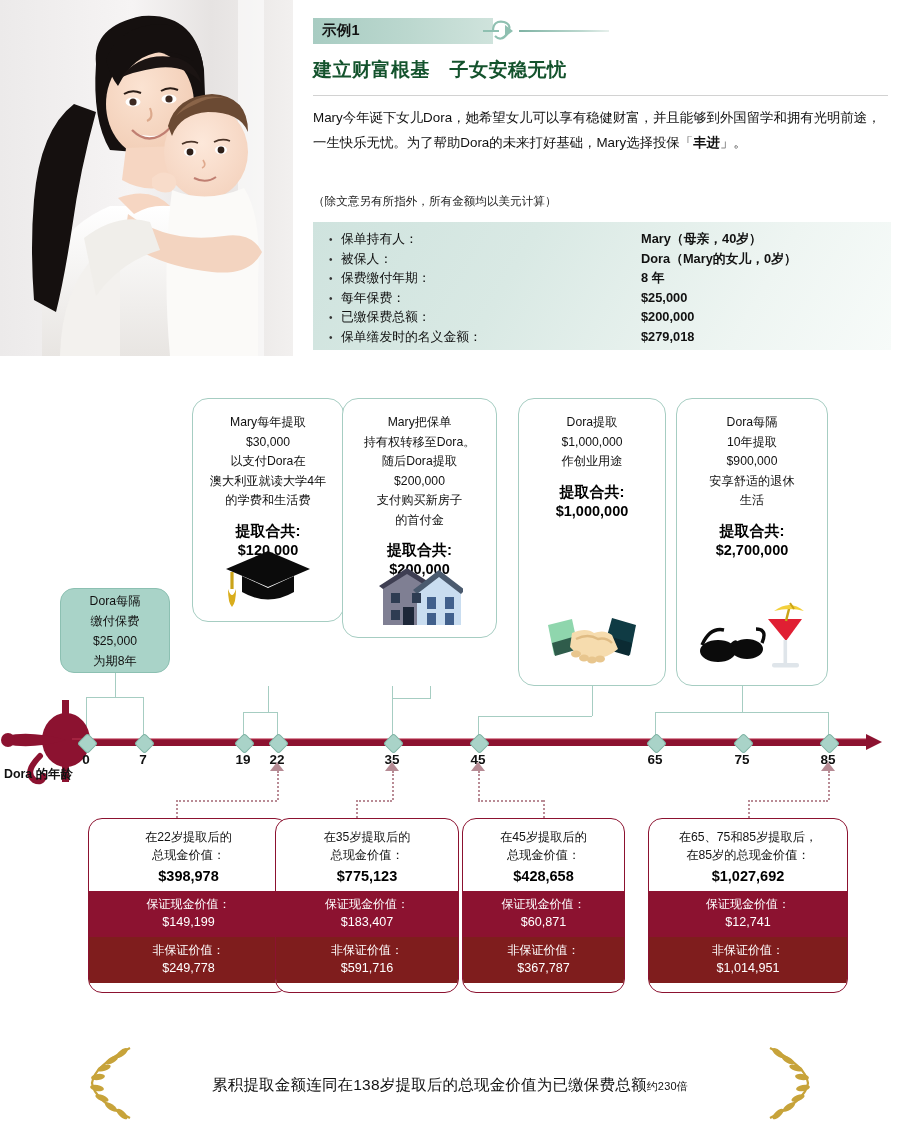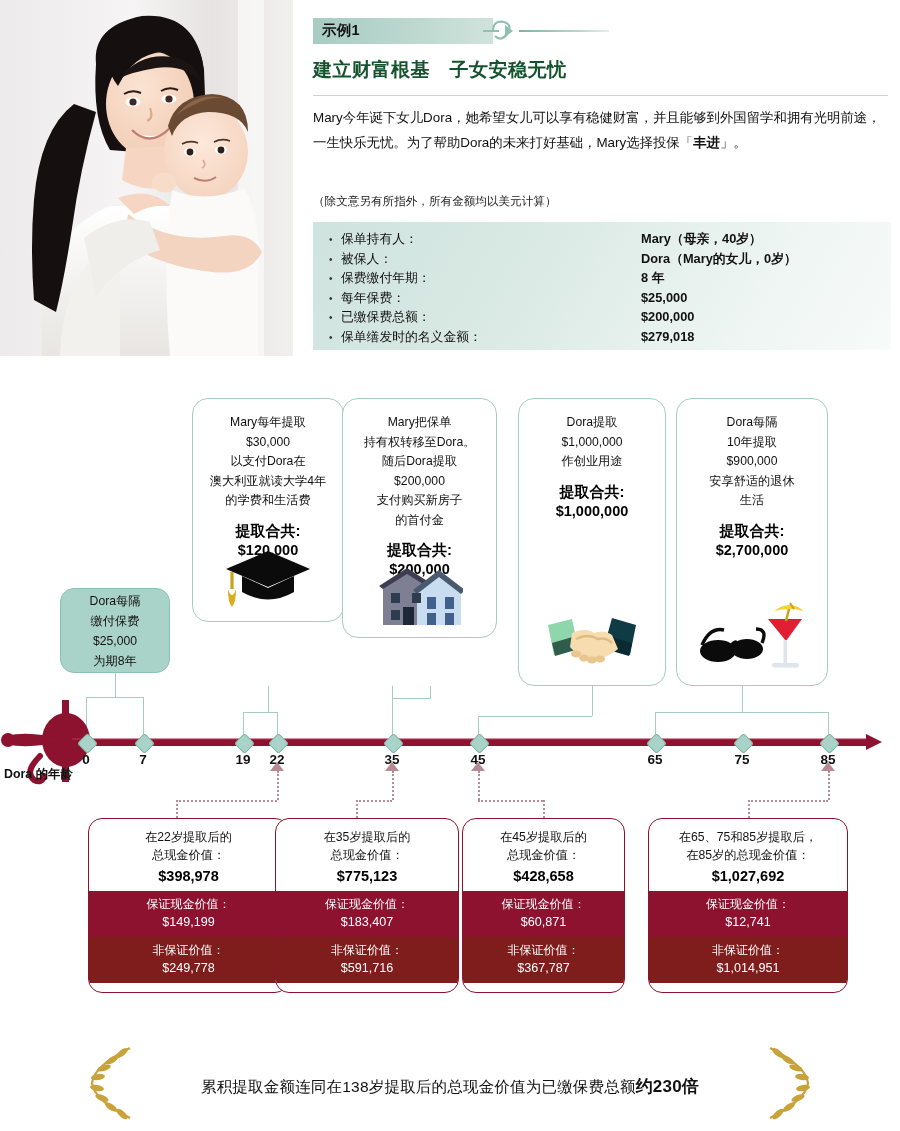--- a/index.html
+++ b/index.html
@@ -150,21 +150,21 @@
     margin:0 0;padding:5px 4px 6px 4px;text-align:center;color:#fff;
   }
   .band-dark{background:#8c1230;}
   .band-light{background:#7f1d1d;}
   .band-l{font-size:12px;line-height:17px;}
   .band-v{font-size:12.6px;line-height:18px;}
   .footer-text{
     position:absolute;left:0;top:1075px;width:900px;text-align:center;
     font-size:15.5px;color:#111;letter-spacing:.2px;
   }
-  .footer-text b{font-weight:bold;font-size:17px;}
+  .footer-text b{font-weight:normal;font-size:11px;}
   .laurel{position:absolute;top:1044px;width:60px;height:78px;}
 </style>
 </head>
 <body>
 
 <div class="root">
 
   <div class="hero-photo">
     <svg viewBox="0 0 293 356" preserveAspectRatio="xMidYMid slice">
       <defs>

